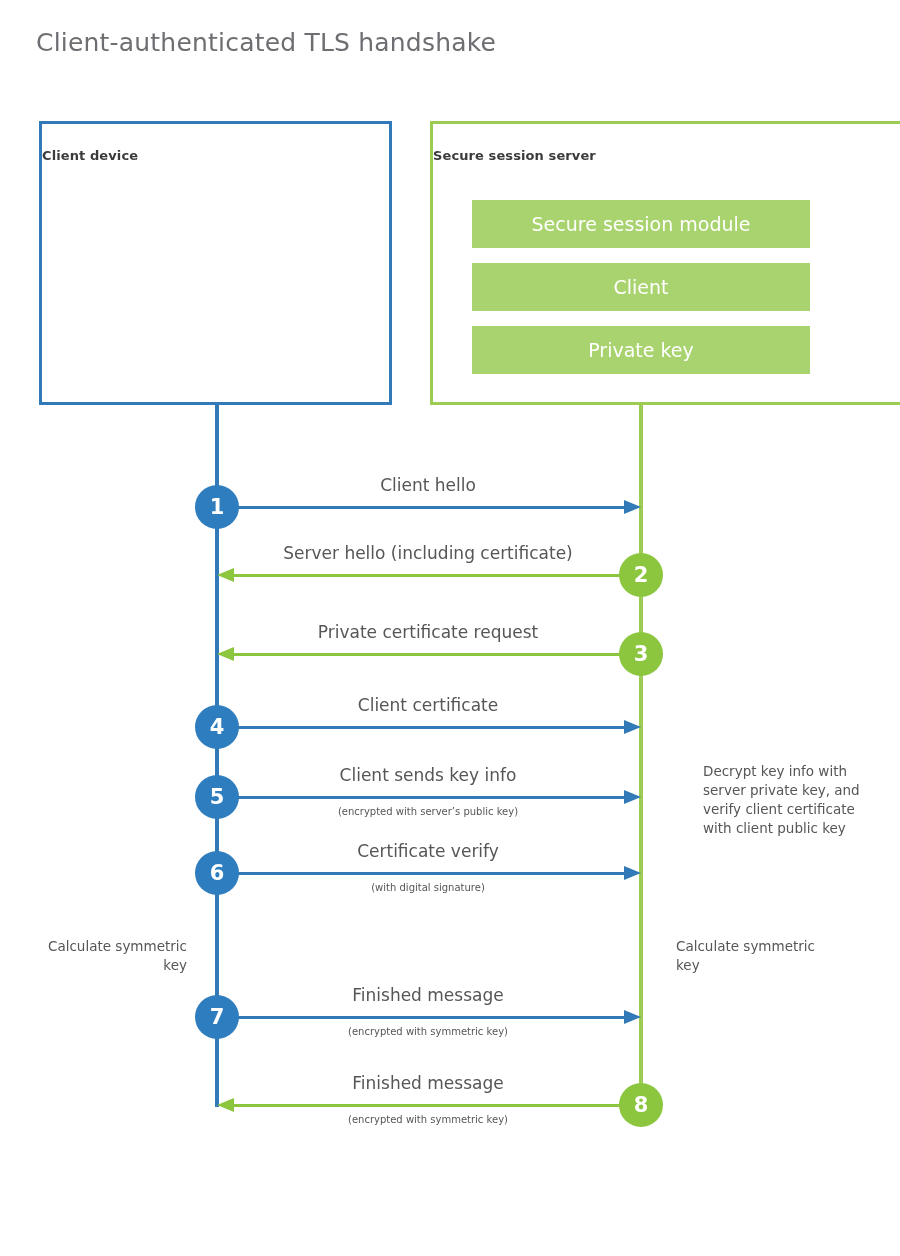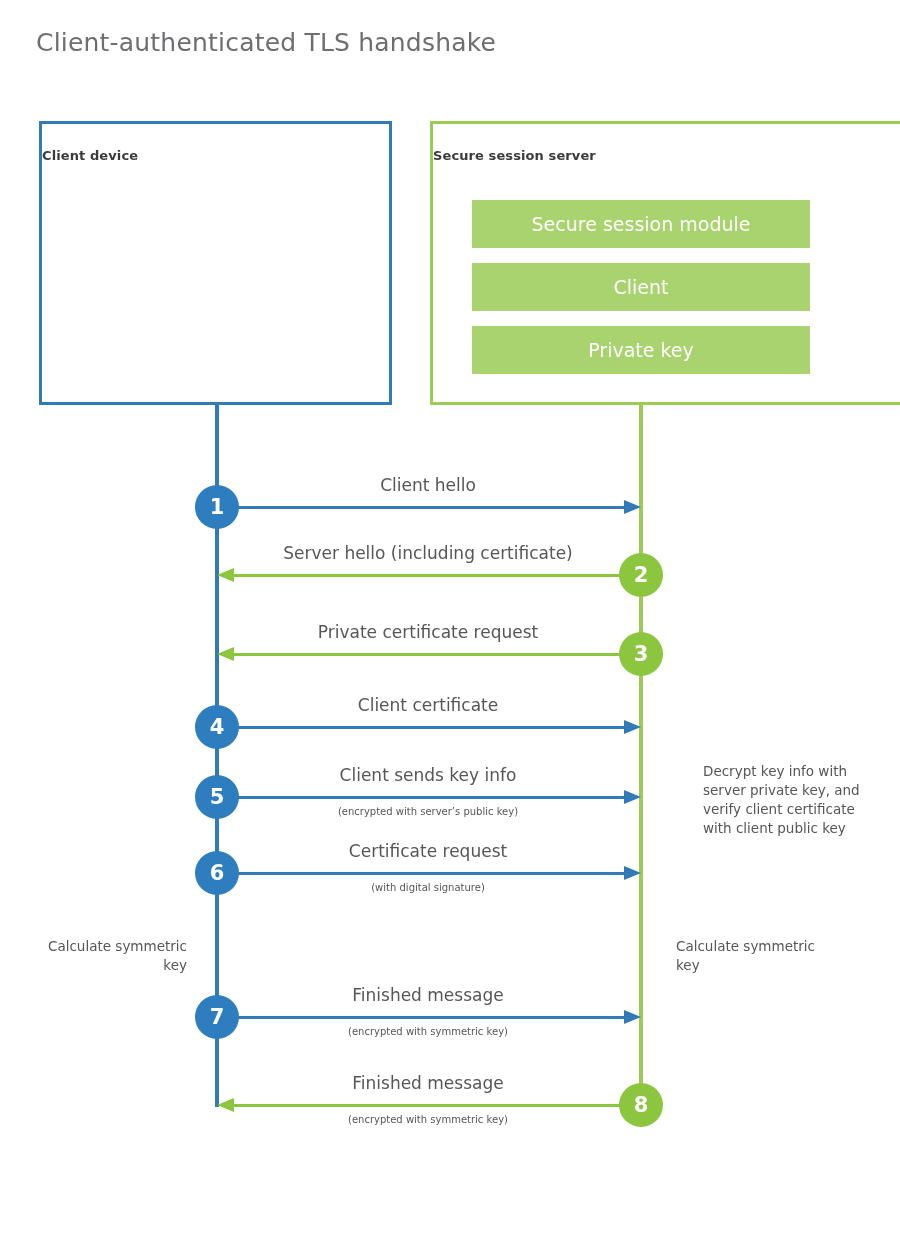--- a/index.html
+++ b/index.html
@@ -236,21 +236,21 @@
       <div class="msg to-server" style="top: 797px;">
         <div class="arrow-line"></div>
         <div class="arrow-head"></div>
         <div class="msg-label">Client sends key info</div>
         <div class="msg-sublabel">(encrypted with server’s public key)</div>
       </div>
       <div class="step-circle blue" style="top: 775px;">5</div>
       <div class="msg to-server" style="top: 873px;">
         <div class="arrow-line"></div>
         <div class="arrow-head"></div>
-        <div class="msg-label">Certificate request</div>
+        <div class="msg-label">Certificate verify</div>
         <div class="msg-sublabel">(with digital signature)</div>
       </div>
       <div class="step-circle blue" style="top: 851px;">6</div>
       <div class="msg to-server" style="top: 1017px;">
         <div class="arrow-line"></div>
         <div class="arrow-head"></div>
         <div class="msg-label">Finished message</div>
         <div class="msg-sublabel">(encrypted with symmetric key)</div>
       </div>
       <div class="step-circle blue" style="top: 995px;">7</div>

